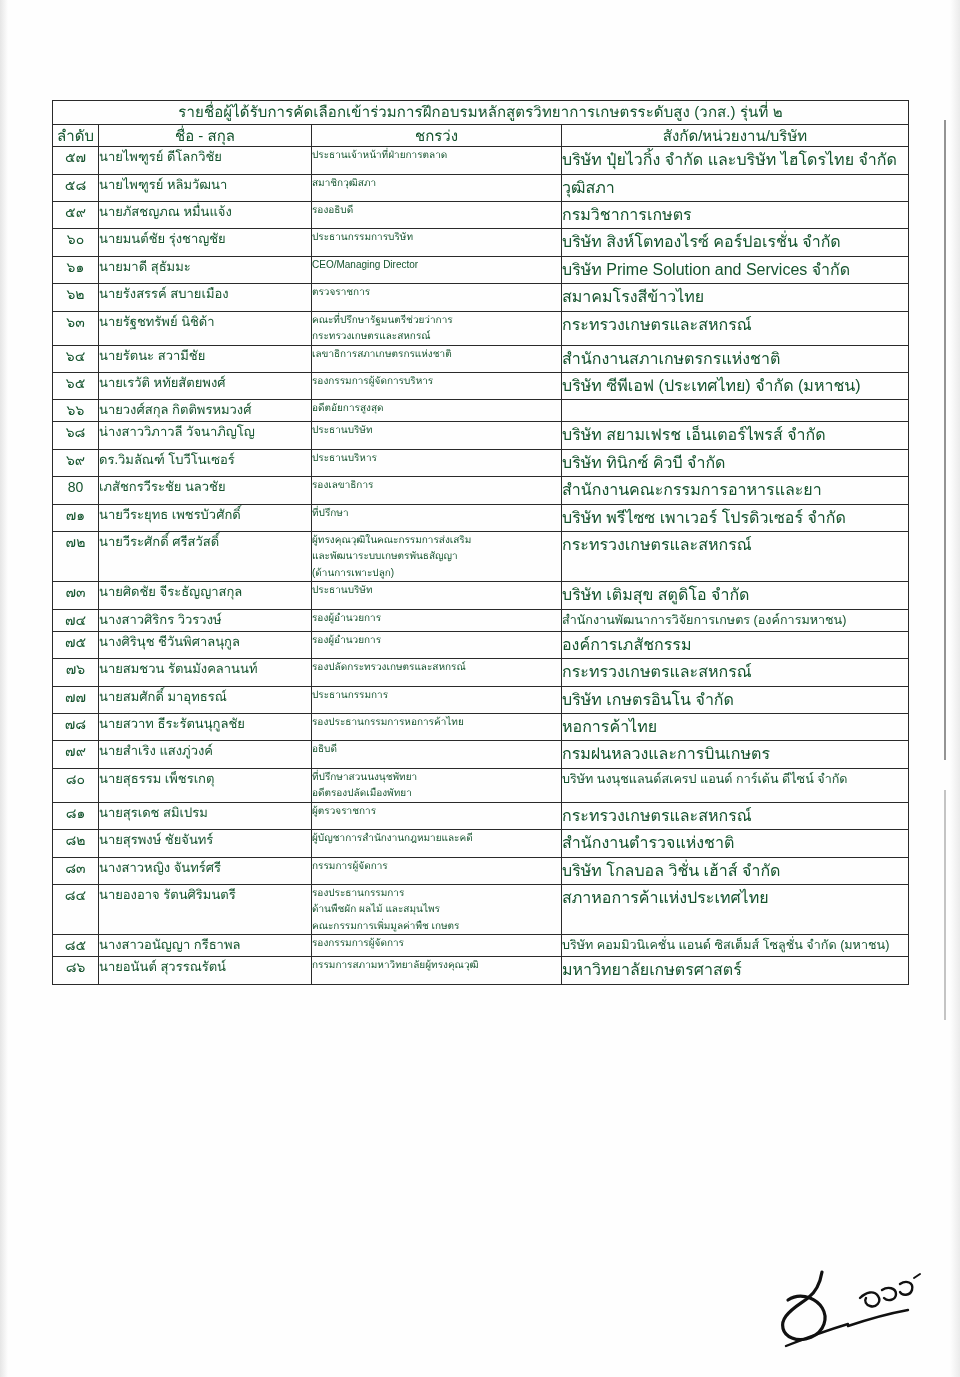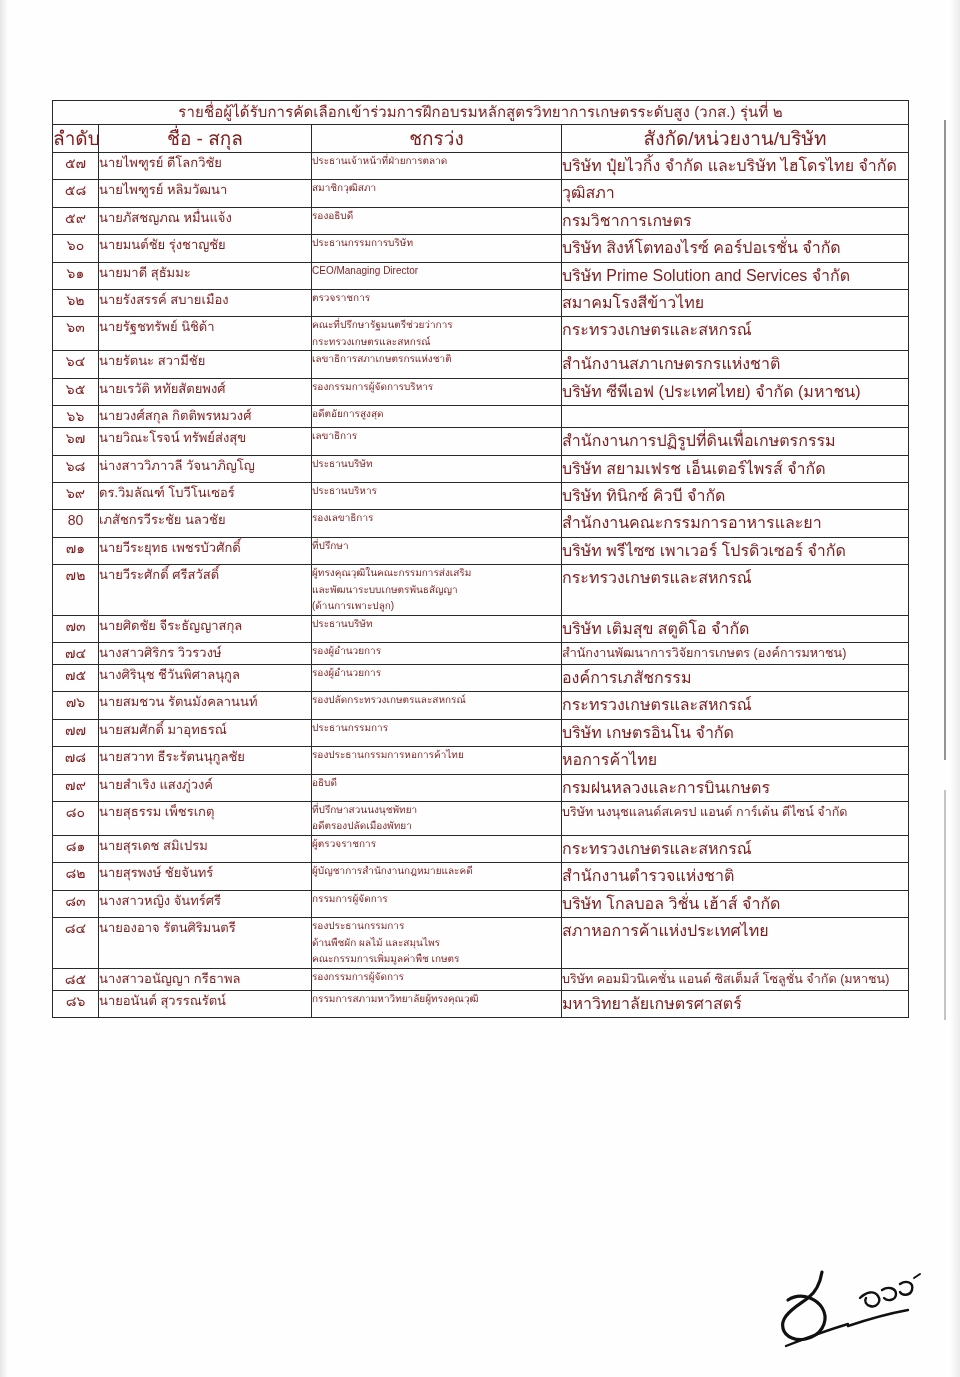--- a/index.html
+++ b/index.html
@@ -55,40 +55,40 @@
     position: absolute;
     left: 52px;
     top: 100px;
     width: 856px;
   }
 
   table.roster {
     border-collapse: collapse;
     width: 856px;
     table-layout: fixed;
-    color: #7f1d1d;
+    color: #14532d;
   }
   table.roster td, table.roster th {
     border: 1px solid #2a2a2a;
     padding: 0;
     vertical-align: top;
   }
 
   .title-cell {
     text-align: center;
     font-size: 15px;
     line-height: 1.5;
     padding: 6px 4px 7px 4px;
     font-weight: normal;
     letter-spacing: 0.1px;
   }
 
   .hdr td {
     text-align: center;
-    font-size: 19px;
+    font-size: 15px;
     padding: 6px 4px 7px 4px;
     line-height: 1.45;
   }
 
   td.c-no {
     text-align: center;
     font-size: 14px;
     padding: 7px 2px 7px 2px;
     line-height: 1.5;
   }
@@ -206,26 +206,20 @@
             <td class="c-pos">รองกรรมการผู้จัดการบริหาร</td>
             <td class="c-org">บริษัท ซีพีเอฟ (ประเทศไทย) จำกัด (มหาชน)</td>
           </tr>
           <tr>
             <td class="c-no">๖๖</td>
             <td class="c-name">นายวงศ์สกุล กิตติพรหมวงศ์</td>
             <td class="c-pos">อดีตอัยการสูงสุด</td>
             <td class="c-org"></td>
           </tr>
           <tr>
-            <td class="c-no">๖๗</td>
-            <td class="c-name">นายวิณะโรจน์ ทรัพย์ส่งสุข</td>
-            <td class="c-pos">เลขาธิการ</td>
-            <td class="c-org">สำนักงานการปฏิรูปที่ดินเพื่อเกษตรกรรม</td>
-          </tr>
-          <tr>
             <td class="c-no">๖๘</td>
             <td class="c-name">น่างสาววิภาวลี วัจนาภิญโญ</td>
             <td class="c-pos">ประธานบริษัท</td>
             <td class="c-org">บริษัท สยามเฟรช เอ็นเตอร์ไพรส์ จำกัด</td>
           </tr>
           <tr>
             <td class="c-no">๖๙</td>
             <td class="c-name">ดร.วิมลัณฑ์ โบวีโนเซอร์</td>
             <td class="c-pos">ประธานบริหาร</td>
             <td class="c-org">บริษัท ทินิกซ์ คิวบี จำกัด</td>

